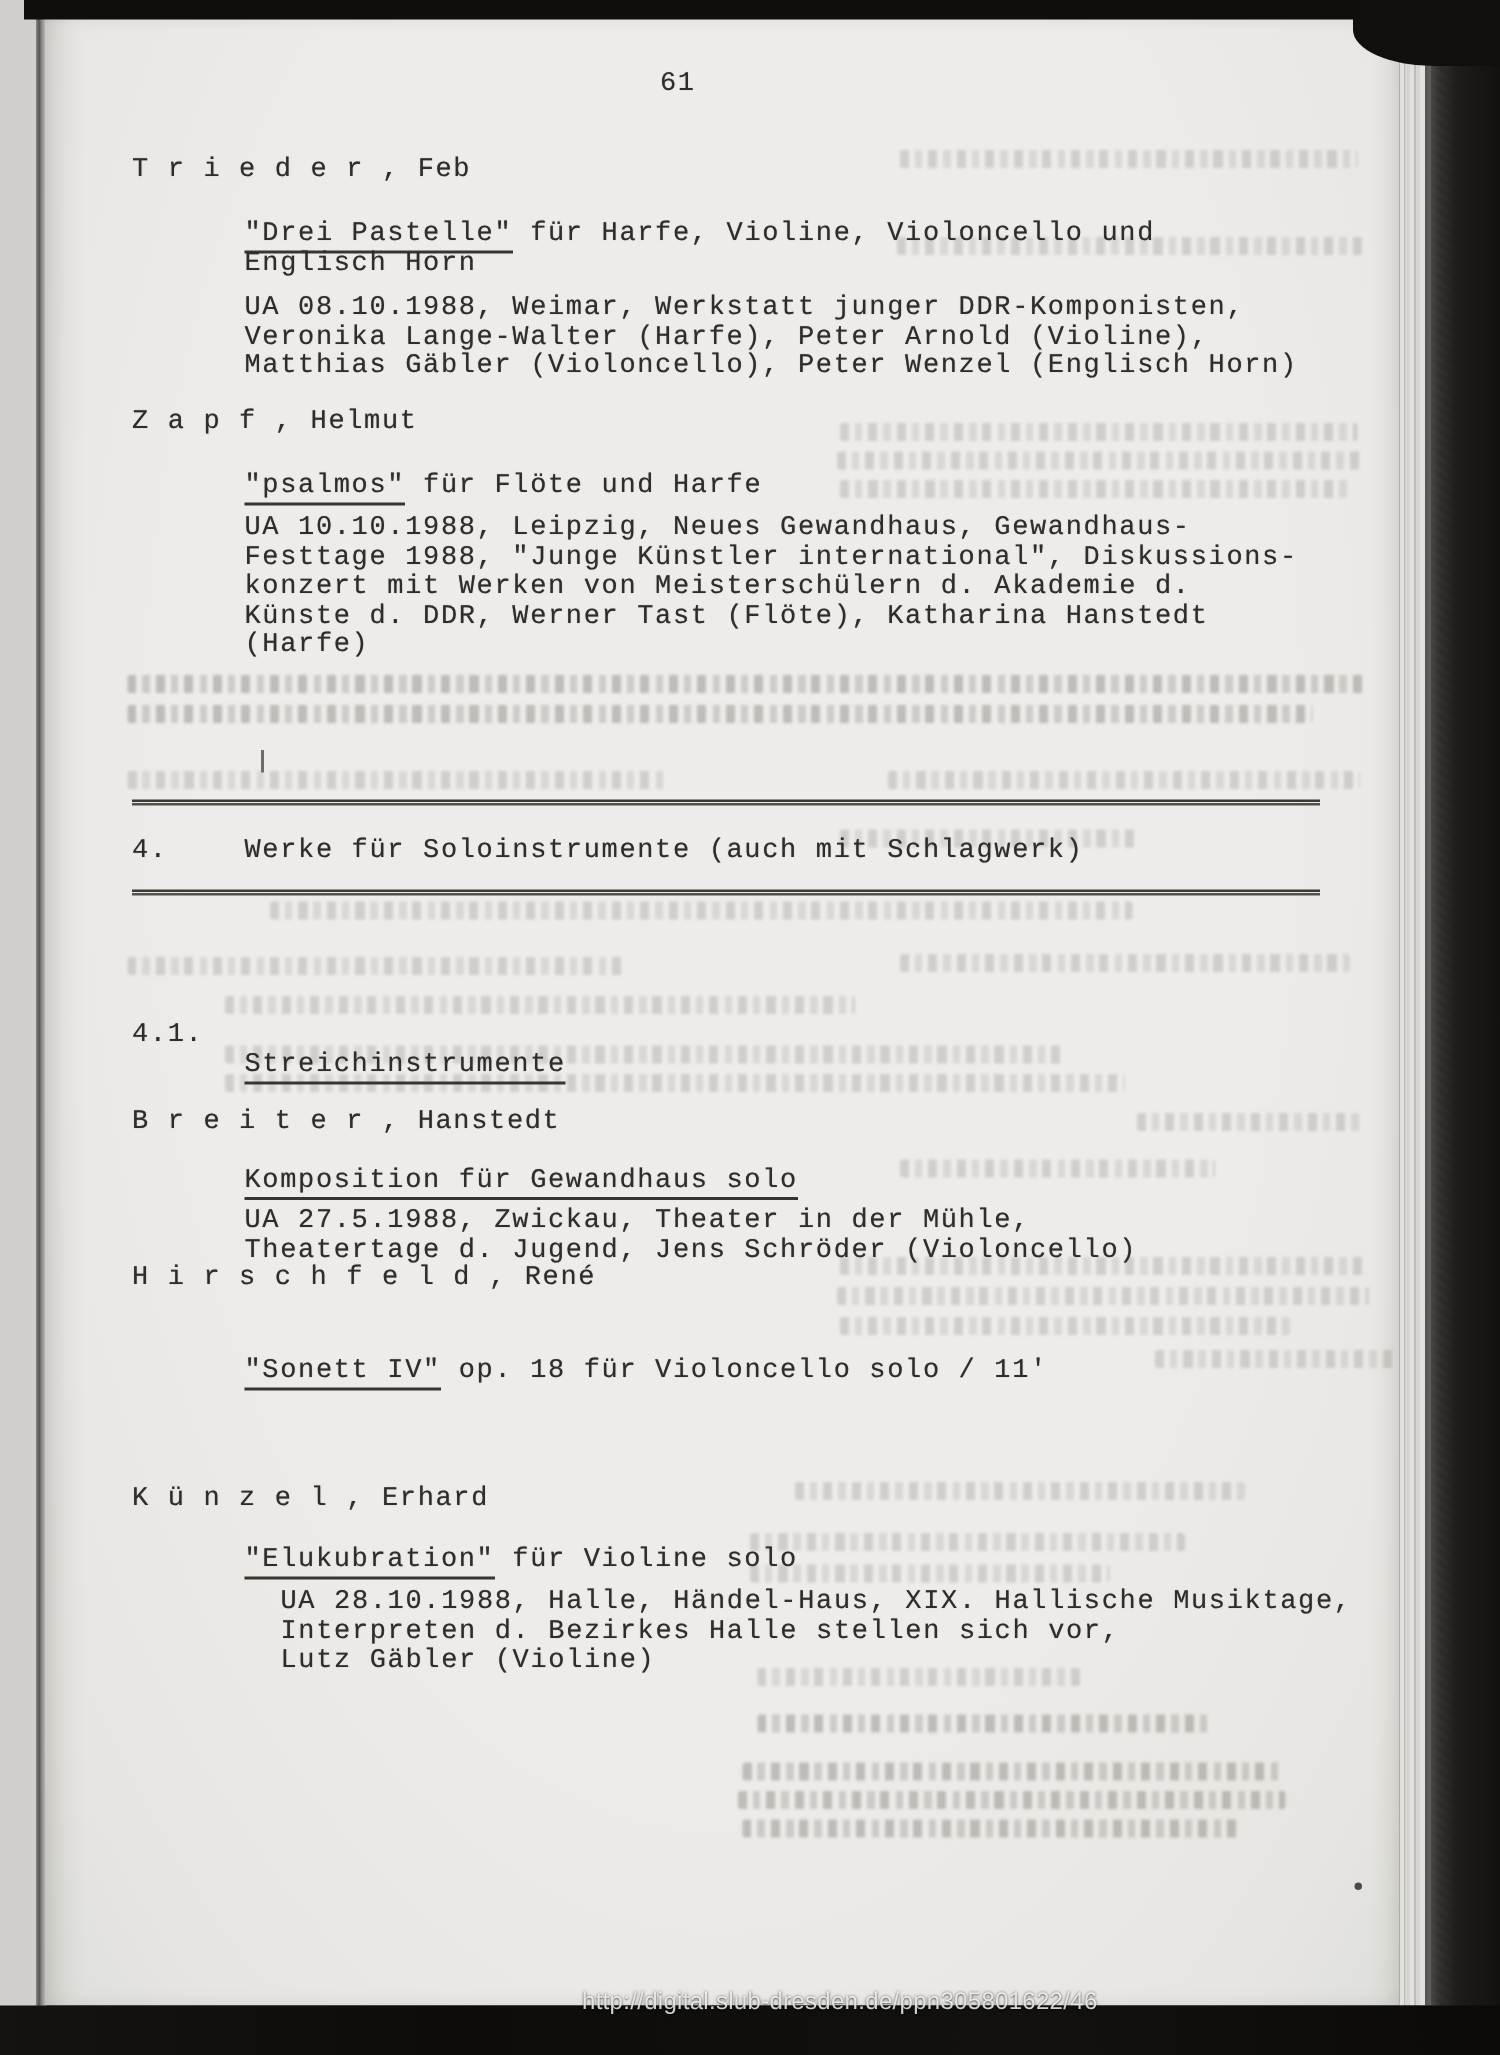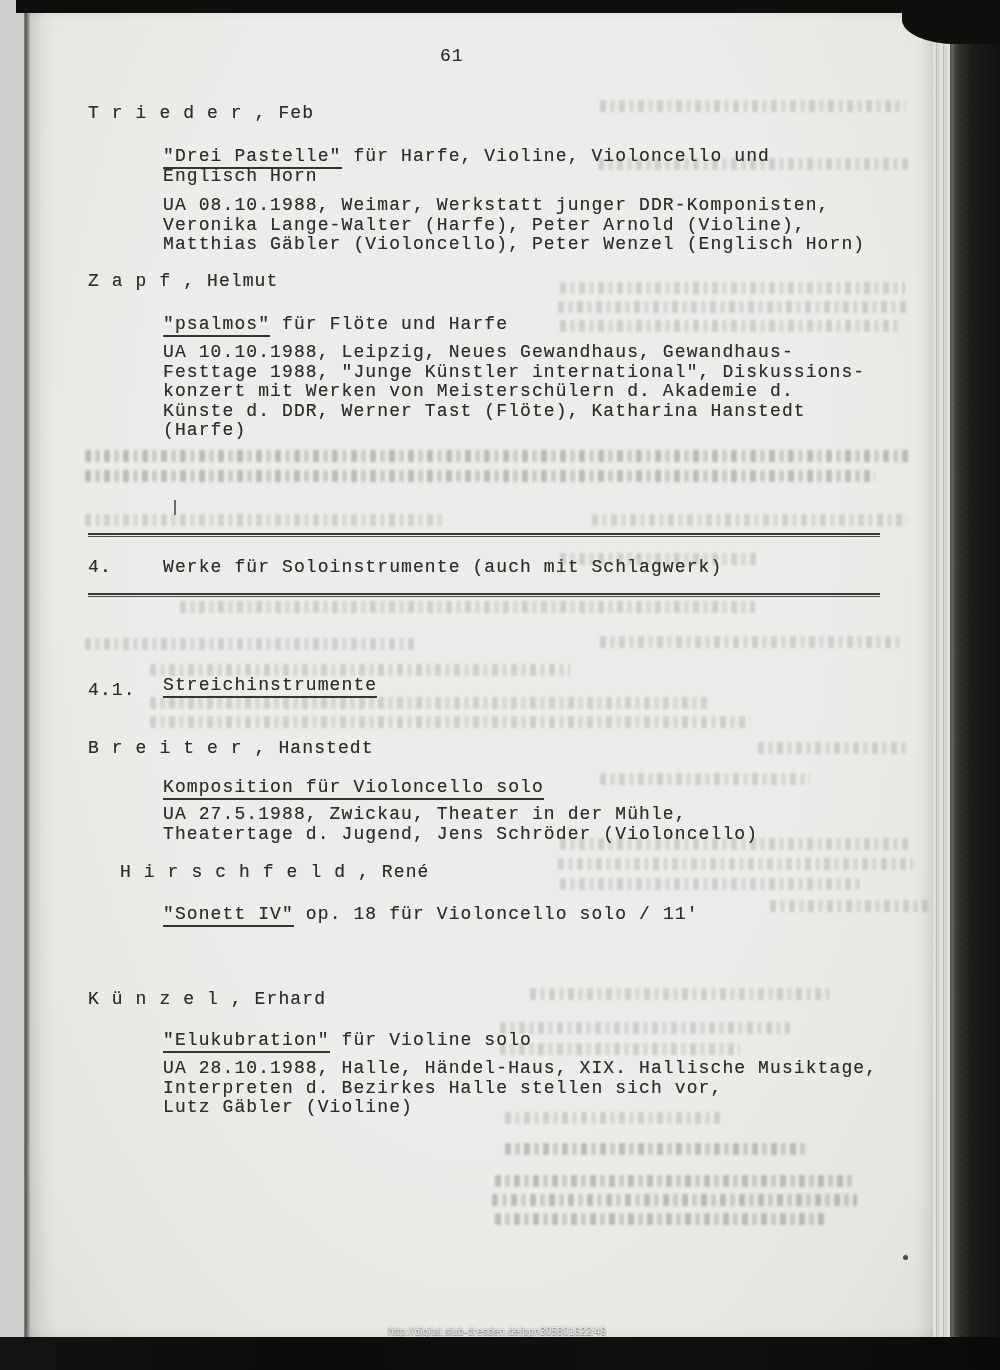--- a/index.html
+++ b/index.html
@@ -20,21 +20,21 @@
   .spine{position:absolute;left:950px;top:0;width:50px;height:1370px;z-index:5;
         background:linear-gradient(90deg,#565450 0,#39373398 10px,#1d1c1a 22px,#121110 100%),
                    repeating-linear-gradient(35deg,rgba(255,255,255,.04) 0 3px,rgba(0,0,0,.05) 3px 6px);
         background-blend-mode:normal;}
   .top-strip{position:absolute;left:16px;top:0;width:984px;height:13px;background:#0f0e0d;z-index:6;}
   .corner-blob{position:absolute;left:902px;top:0;width:98px;height:44px;background:#100f0e;z-index:6;
         border-radius:0 0 0 55%;}
   .bottom-strip{position:absolute;left:0;top:1337px;width:1000px;height:33px;z-index:6;
         background:linear-gradient(90deg,#141312 0,#0d0c0b 30%,#12110f 70%,#0b0a09 100%);}
   .watermark{position:absolute;left:388px;top:1326px;z-index:7;color:rgba(255,255,255,.82);
-        font-family:"Liberation Sans",sans-serif;font-size:10px;letter-spacing:.2px;
+        font-family:"Liberation Sans",sans-serif;font-size:16px;letter-spacing:.2px;
         text-shadow:0 0 2px rgba(0,0,0,.55), 0 1px 1px rgba(0,0,0,.4);filter:blur(.3px);}
   
   .t{position:absolute;left:133px;font-size:18px;line-height:19.5px;letter-spacing:1.1px;
      color:#2f2d29;text-shadow:0 0 .6px rgba(47,45,41,.55);}
   .name{left:58px;}
   .num{left:58px;}
   .pre{white-space:pre-line;}
   .u{border-bottom:2px solid #37352f;padding-bottom:1px;}
   .pageno{position:absolute;left:410px;top:34px;font-size:18px;letter-spacing:1px;color:#2f2d29;
      text-shadow:0 0 .6px rgba(47,45,41,.5);}
@@ -105,33 +105,33 @@
 konzert mit Werken von Meisterschülern d. Akademie d.
 Künste d. DDR, Werner Tast (Flöte), Katharina Hanstedt
 (Harfe)</div>
 
     <div class="rule" style="top:521px;"></div>
     <div class="t num" style="top:546px;">4.</div>
     <div class="t" style="top:546px;">Werke für Soloinstrumente (auch mit Schlagwerk)</div>
     <div class="rule" style="top:581px;"></div>
 
     <div class="t num" style="top:669px;">4.1.</div>
-    <div class="t" style="top:664px;"><span class="u">Streichinstrumente</span></div>
+    <div class="t" style="top:689px;"><span class="u">Streichinstrumente</span></div>
 
     <div class="t name" style="top:727px;">B r e i t e r ,  Hanstedt</div>
-    <div class="t" style="top:766px;"><span class="u">Komposition für Violoncello solo</span><span class="pre"></span></div>
+    <div class="t" style="top:766px;"><span class="u">Komposition für Gewandhaus solo</span><span class="pre"></span></div>
     <div class="t pre" style="top:793px;">UA 27.5.1988, Zwickau, Theater in der Mühle,
 Theatertage d. Jugend, Jens Schröder (Violoncello)</div>
 
-    <div class="t name" style="top:851px;margin-left:32px;">H i r s c h f e l d ,  René</div>
+    <div class="t name" style="top:831px;">H i r s c h f e l d ,  René</div>
     <div class="t" style="top:893px;"><span class="u">"Sonett IV"</span><span class="pre"> op. 18 für Violoncello solo / 11'</span></div>
 
     <div class="t name" style="top:978px;">K ü n z e l ,  Erhard</div>
     <div class="t" style="top:1019px;"><span class="u">"Elukubration"</span><span class="pre"> für Violine solo</span></div>
-    <div class="t pre" style="top:1047px;">UA 28.10.1988, Halle, Händel-Haus, XIX. Hallische Musiktage,
+    <div class="t pre" style="top:1047px;margin-left:24px;">UA 28.10.1988, Halle, Händel-Haus, XIX. Hallische Musiktage,
 Interpreten d. Bezirkes Halle stellen sich vor,
 Lutz Gäbler (Violine)</div>
   </div>
 
   <div class="edge-stack"></div>
   <div class="spine"></div>
   <div class="top-strip"></div>
   <div class="corner-blob"></div>
   <div class="bottom-strip"></div>
   <div class="watermark">http://digital.slub-dresden.de/ppn305801622/46</div>

